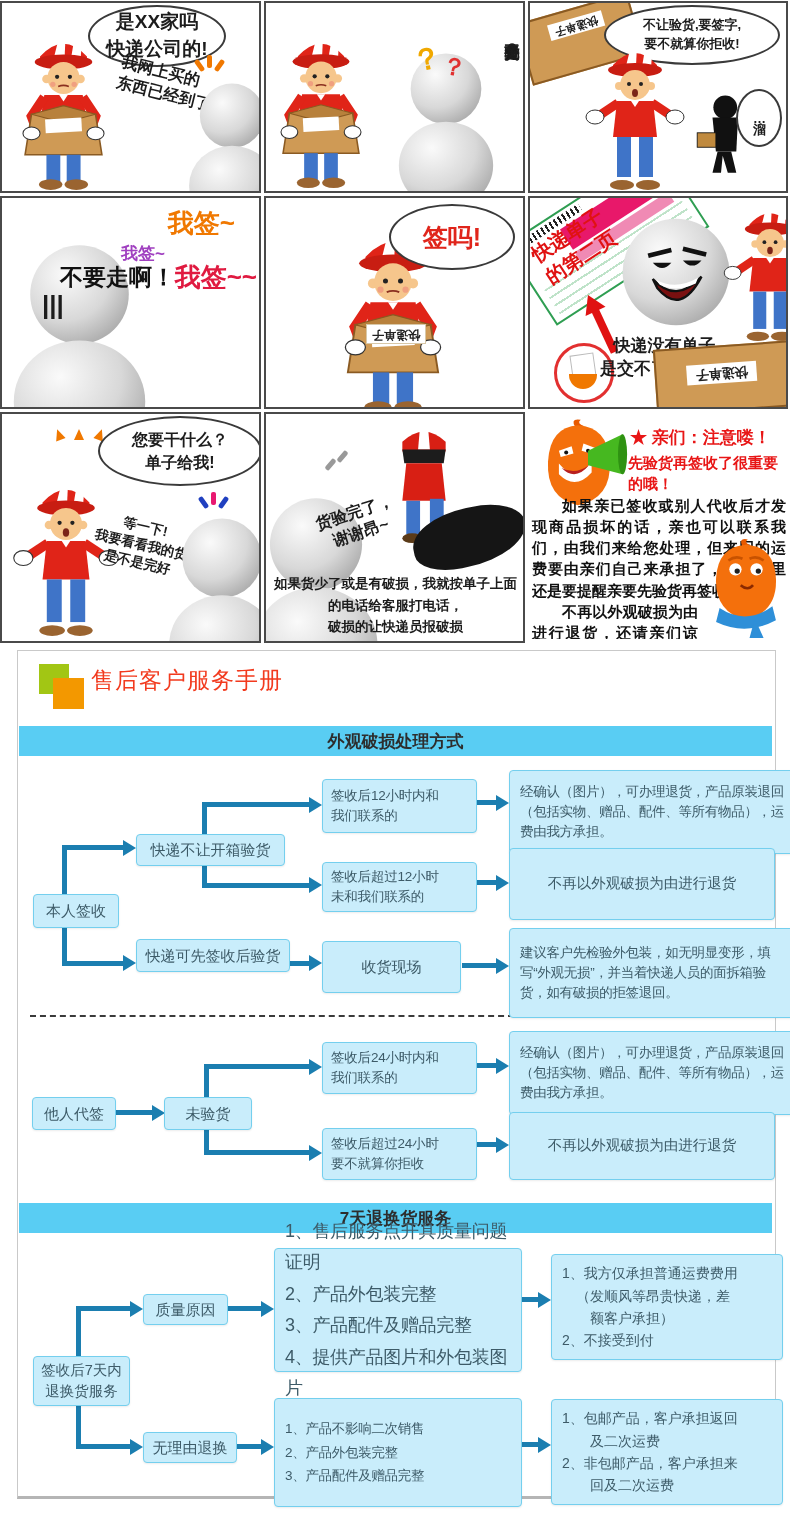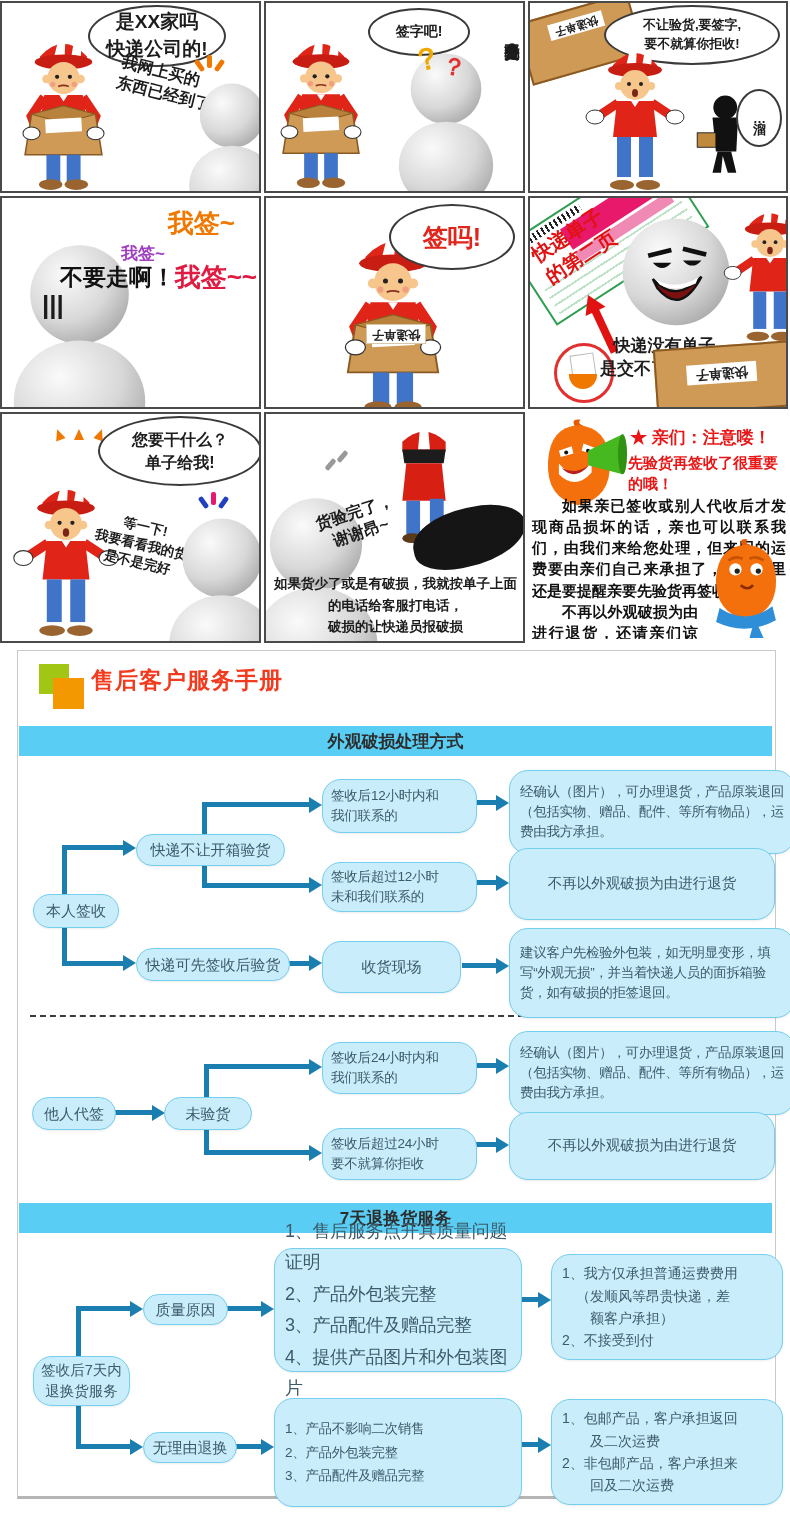--- a/index.html
+++ b/index.html
@@ -29,23 +29,23 @@
   .p6-arrow{position:absolute;left:21px;top:144px;width:64px;height:22px;transform-origin:right center;transform:rotate(65deg);}
   .p6-arrow .tip{position:absolute;left:0;top:0;width:0;height:0;border-top:11px solid transparent;border-bottom:11px solid transparent;border-right:18px solid #e01212;}
   .p6-arrow .shaft{position:absolute;left:17px;top:7px;width:46px;height:8px;background:#e01212;}
   .p6-circle{position:absolute;border:3px solid #e23030;border-radius:50%;background:#fff;}
   .p6-paper{position:absolute;left:14px;top:8px;width:22px;height:22px;background:#fff;border:1px solid #bbb;transform:rotate(-8deg);}
   .p6-half{position:absolute;left:12px;top:28px;width:28px;height:15px;background:#f07800;border-radius:0 0 14px 14px;}
   .bag{position:absolute;background:#151515;border-radius:55% 45% 60% 40%;transform:rotate(-12deg);}
   
   .manual{position:absolute;left:17px;top:650px;width:757px;height:845px;background:#fff;border:1px solid #c9c9c9;border-bottom:3px solid #b5b5b5;}
   .sq{position:absolute;}
-  .m-title{position:absolute;font-weight:bold;color:#f23a1e;font-size:23px;letter-spacing:1px;}
+  .m-title{position:absolute;font-weight:normal;color:#f23a1e;font-size:23px;letter-spacing:1px;}
   .banner{position:absolute;left:1px;width:753px;height:30px;background:#59cdf3;display:flex;align-items:center;justify-content:center;font-weight:bold;font-size:17px;color:#2d2d2d;}
-  .fbox{position:absolute;background:#c9edfb;border:1px solid #74cfee;border-radius:19px;color:#3d5b68;font-size:15px;line-height:1.45;display:flex;align-items:center;box-shadow:0 1px 2px rgba(0,0,0,0.08);z-index:2;}
+  .fbox{position:absolute;background:#c9edfb;border:1px solid #74cfee;border-radius:4px;color:#3d5b68;font-size:15px;line-height:1.45;display:flex;align-items:center;box-shadow:0 1px 2px rgba(0,0,0,0.08);z-index:2;}
   .fbox.c{justify-content:center;text-align:center;}
   .fbox.l{justify-content:flex-start;text-align:left;padding:0 8px;}
   .fbox.pad{padding:6px 10px;}
   .fbox.pre{white-space:pre-line;}
   .fbox.small{font-size:13.5px;letter-spacing:-0.2px;}
   .fbox.para{font-size:13.5px;letter-spacing:-0.3px;line-height:1.5;}
   .hl,.vl,.ah{display:block;position:absolute;z-index:1;}
   .hl{height:5px;background:#1b7eb0;}
   .vl{width:5px;background:#1b7eb0;}
   .ah{width:0;height:0;border-top:8px solid transparent;border-bottom:8px solid transparent;border-left:13px solid #1b7eb0;}
@@ -190,21 +190,20 @@
         <span class="spark" style="left:0;top:4px;background:#f07800;transform:rotate(-35deg)"></span>
         <span class="spark" style="left:10px;top:0;background:#f07800"></span>
         <span class="spark" style="left:20px;top:4px;background:#f07800;transform:rotate(35deg)"></span>
       </div>
     </div>
 
     <div class="panel r1">
       <svg class="abs" style="left:0;bottom:2px;width:110px;height:158px">
           <use href="#sym-courier"></use>
         </svg>
-      <div class="bub" style="left:102px;top:5px;width:98px;height:44px;font-size:14px">签字吧!</div>
       <svg class="abs" style="left:116px;bottom:-18px;width:128px;height:165px">
           <use href="#sym-blob"></use>
         </svg>
       <span class="ctext" style="left:146px;top:36px;font-size:30px;color:#f0a800;transform:rotate(-12deg)">？</span>
       <span class="ctext" style="left:176px;top:48px;font-size:24px;color:#e03030;transform:rotate(10deg)">？</span>
       <div class="ctext vert" style="right:2px;top:30px;height:155px;font-size:15px">不是要先验货吗？</div>
     </div>
 
     <div class="panel r1">
       <div class="tiltbox" style="left:-8px;top:4px;width:112px;height:60px;transform:rotate(-16deg)">
@@ -355,21 +354,21 @@
     <i class="ah" style="left:291px;top:304px"></i>
     <i class="hl" style="left:444px;top:149px;width:34px"></i>
     <i class="ah" style="left:478px;top:144px"></i>
     <i class="hl" style="left:444px;top:229px;width:34px"></i>
     <i class="ah" style="left:478px;top:224px"></i>
     <i class="hl" style="left:444px;top:312px;width:34px"></i>
     <i class="ah" style="left:478px;top:307px"></i>
 
     <div class="fbox c" style="left:15px;top:243px;width:84px;height:32px">本人签收</div>
     <div class="fbox c" style="left:118px;top:183px;width:147px;height:30px">快递不让开箱验货</div>
-    <div class="fbox c" style="left:118px;top:297px;width:152px;height:31px">快递可先签收后验货</div>
+    <div class="fbox c" style="left:118px;top:288px;width:152px;height:31px">快递可先签收后验货</div>
     <div class="fbox l pre small" style="left:304px;top:128px;width:137px;height:52px">签收后12小时内和
 我们联系的</div>
     <div class="fbox l pre small" style="left:304px;top:211px;width:137px;height:48px">签收后超过12小时
 未和我们联系的</div>
     <div class="fbox c" style="left:304px;top:290px;width:137px;height:50px">收货现场</div>
     <div class="fbox pad para" style="left:491px;top:119px;width:264px;height:70px">经确认（图片），可办理退货，产品原装退回（包括实物、赠品、配件、等所有物品），运费由我方承担。</div>
     <div class="fbox c" style="left:491px;top:197px;width:264px;height:70px;font-size:14.5px">不再以外观破损为由进行退货</div>
     <div class="fbox pad para" style="left:491px;top:277px;width:264px;height:76px">建议客户先检验外包装，如无明显变形，填写“外观无损”，并当着快递人员的面拆箱验货，如有破损的拒签退回。</div>
 
     <div class="divider" style="left:12px;top:364px;width:733px"></div>

